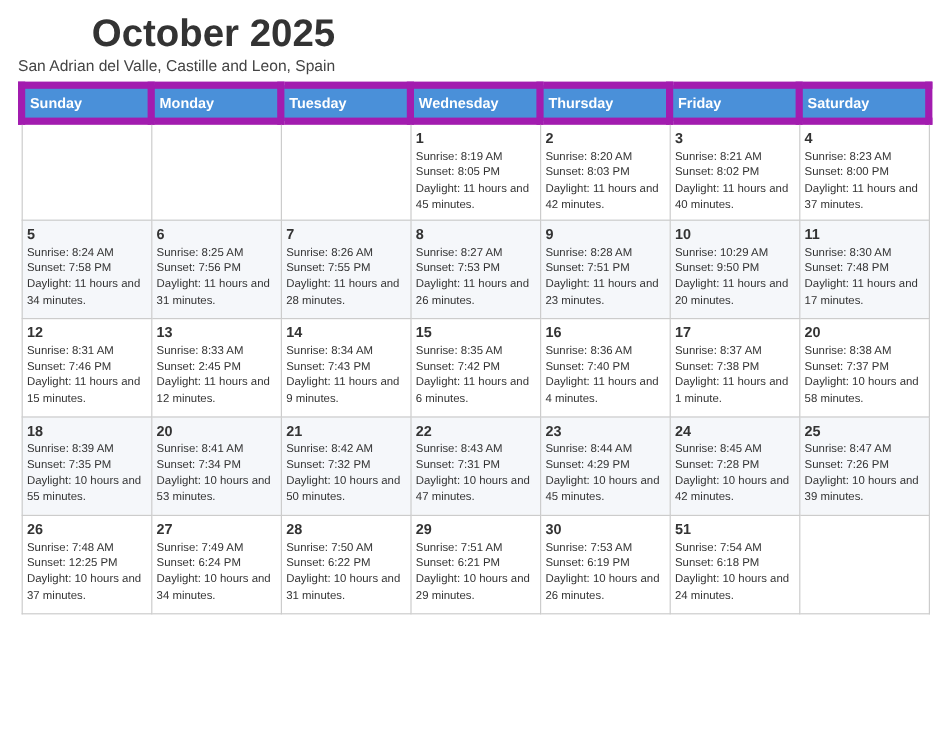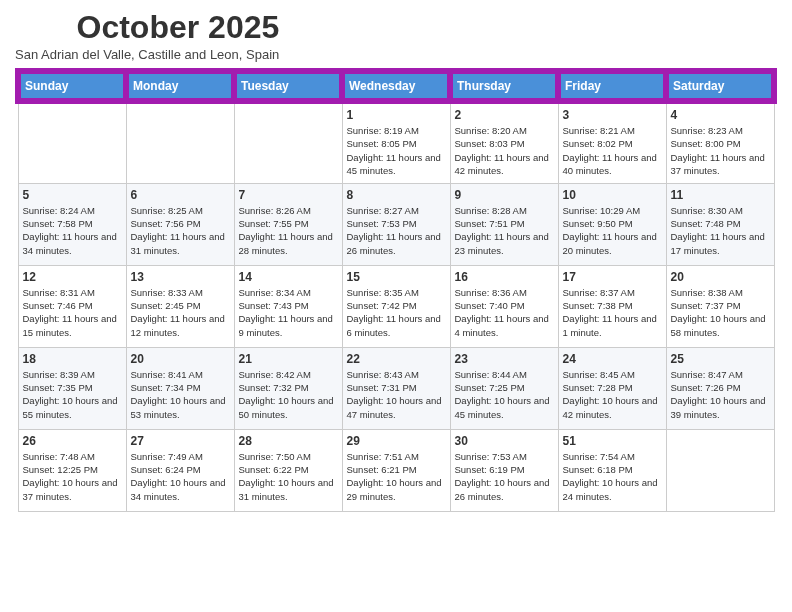--- a/index.html
+++ b/index.html
@@ -301,21 +301,21 @@
         <div class="day-info">
           <span>Sunrise: 8:43 AM</span><br>
           <span>Sunset: 7:31 PM</span><br>
           <span>Daylight: 10 hours and 47 minutes.</span>
         </div>
           </td>
           <td>
             <span class="day-number">23</span>
         <div class="day-info">
           <span>Sunrise: 8:44 AM</span><br>
-          <span>Sunset: 7:25 PM</span><br>
+          <span>Sunset: 4:29 PM</span><br>
           <span>Daylight: 10 hours and 45 minutes.</span>
         </div>
           </td>
           <td>
             <span class="day-number">24</span>
         <div class="day-info">
           <span>Sunrise: 8:45 AM</span><br>
           <span>Sunset: 7:28 PM</span><br>
           <span>Daylight: 10 hours and 42 minutes.</span>
         </div>

